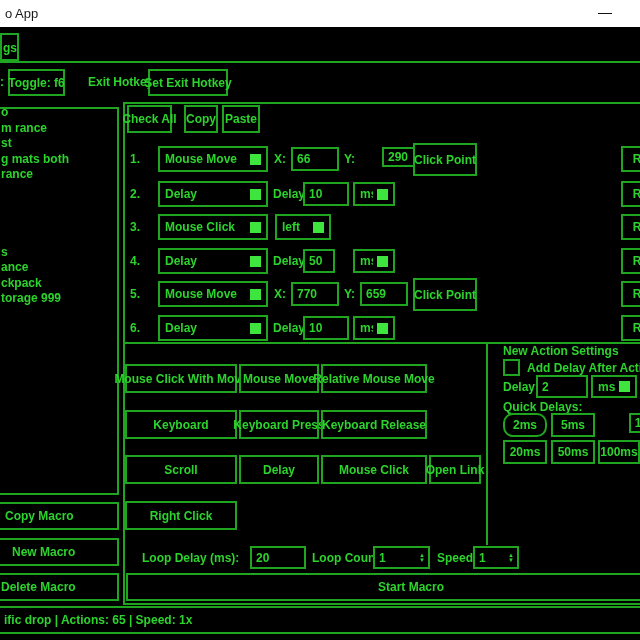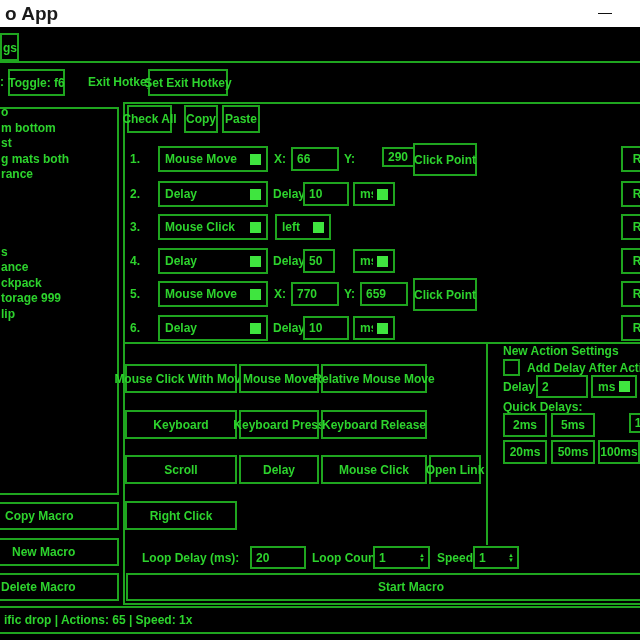--- a/index.html
+++ b/index.html
@@ -9,21 +9,21 @@
     --bg:#000000;
   }
   *{box-sizing:border-box; margin:0; padding:0;}
   html,body{width:640px;height:640px;}
   body{
     position:relative; overflow:hidden; background:var(--bg);
     font-family:"Liberation Sans", sans-serif;
   }
   .abs{position:absolute;}
   .titlebar{left:0;top:0;width:640px;height:27px;background:#ffffff;color:#1a1a1a;}
-  .title-text{left:5px;top:0;height:27px;line-height:27px;font-size:19px;color:#1a1a1a;font-weight:bold;}
+  .title-text{left:5px;top:0;height:27px;line-height:27px;font-size:13px;color:#1a1a1a;}
   .minbtn{left:588px;top:0;width:34px;height:27px;text-align:center;line-height:25px;color:#111;font-size:14px;cursor:default;}
   .gtxt{color:var(--gt);font-size:12px;font-weight:bold;white-space:nowrap;}
   .gbox{border:2px solid var(--gb);background:var(--bg);}
   .btn{border:2px solid var(--gb);background:var(--bg);color:var(--gt);
        font-size:12px;font-weight:bold;display:flex;align-items:center;justify-content:center;
        white-space:nowrap;}
   .lbl{color:var(--gt);font-size:12px;font-weight:bold;white-space:nowrap;}
   .ginput{border:2px solid var(--gb);background:var(--bg);color:var(--gt);
           font-size:12px;font-weight:bold;padding:0 4px;outline:none;
           font-family:"Liberation Sans", sans-serif;}
@@ -60,33 +60,32 @@
 <div class="abs hline" style="left:0;top:61px;width:640px;"></div>
 
 <div class="abs lbl" style="left:0;top:75px;">:</div>
 <div class="abs btn" style="left:8px;top:69px;width:57px;height:27px;">Toggle: f6</div>
 <div class="abs lbl" style="left:88px;top:69px;height:27px;line-height:27px;">Exit Hotkey:</div>
 <div class="abs btn" style="left:148px;top:69px;width:80px;height:27px;">Set Exit Hotkey</div>
 
 <div class="abs listbox" style="left:-20px;top:107px;width:139px;height:388px;">
   <ul>
     <li>o</li>
-    <li>m bottom</li>
+    <li>m rance</li>
     <li>st</li>
     <li>g mats both</li>
     <li>rance</li>
     <li></li>
     <li></li>
     <li></li>
     <li></li>
     <li>s</li>
     <li>ance</li>
     <li>ckpack</li>
     <li>torage 999</li>
-    <li>lip</li>
   </ul>
 </div>
 
 <div class="abs sidebtn" style="left:-20px;top:502px;width:139px;height:28px;padding-left:23px;">Copy Macro</div>
 <div class="abs sidebtn" style="left:-20px;top:538px;width:139px;height:28px;padding-left:30px;">New Macro</div>
 <div class="abs sidebtn" style="left:-20px;top:573px;width:139px;height:28px;padding-left:19px;">Delete Macro</div>
 
 <div class="abs statusbar" style="left:-10px;top:606px;width:660px;height:28px;">
   <span class="gtxt" style="padding-left:12px;">ific drop | Actions: 65 | Speed: 1x</span>
 </div>
@@ -197,21 +196,21 @@
 <div class="abs lbl" style="left:503px;top:344px;">New Action Settings</div>
 <div class="abs checkbox" style="left:503px;top:359px;width:17px;height:17px;"></div>
 <div class="abs lbl" style="left:527px;top:361px;">Add Delay After Action</div>
 <div class="abs lbl" style="left:503px;top:380px;">Delay:</div>
 <input class="abs ginput" style="left: 536px; top: 375px; width: 52px; height: 23px;" value="2">
 <div class="abs combo" style="left:591px;top:375px;width:46px;height:23px;">
   <span class="combo-text">ms</span>
   <span class="combo-sq"></span>
 </div>
 <div class="abs lbl" style="left:503px;top:400px;">Quick Delays:</div>
-<div class="abs btn" style="left:503px;top:413px;width:44px;height:24px;">2ms</div>
+<div class="abs btn" style="left:503px;top:413px;width:44px;height:24px;border-radius:10px;">2ms</div>
 <div class="abs btn" style="left:551px;top:413px;width:44px;height:24px;">5ms</div>
 <div class="abs btn" style="left:629px;top:413px;width:42px;height:20px;">10ms</div>
 <div class="abs btn" style="left:503px;top:440px;width:44px;height:24px;">20ms</div>
 <div class="abs btn" style="left:551px;top:440px;width:44px;height:24px;">50ms</div>
 <div class="abs btn" style="left:598px;top:440px;width:42px;height:24px;">100ms</div>
 
 <div class="abs lbl" style="left:126px;top:551px;padding-left:16px;">Loop Delay (ms):</div>
 <input class="abs ginput" style="left: 250px; top: 546px; width: 56px; height: 23px;" value="20">
 <div class="abs lbl" style="left:312px;top:551px;">Loop Count:</div>
 <div class="abs spin" style="left:373px;top:546px;width:57px;height:23px;">

